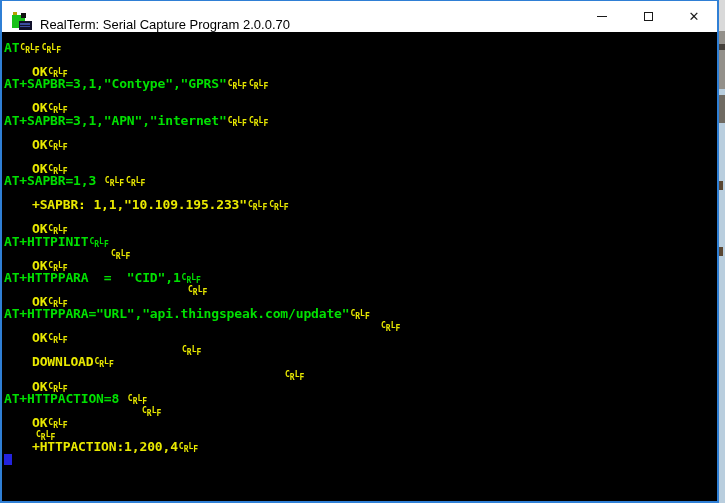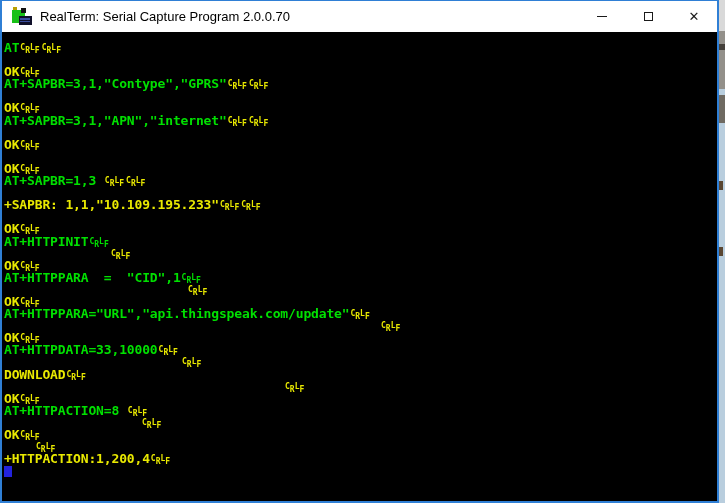--- a/index.html
+++ b/index.html
@@ -9,39 +9,39 @@
     -webkit-font-smoothing:none;
   }
   #window{
     position:absolute;left:0;top:0;width:719px;height:503px;box-sizing:border-box;
     border:1px solid var(--border);border-left-width:2px;border-right-width:2px;border-bottom-width:2px;
     background:#000;display:flex;flex-direction:column;
   }
   
   #titlebar{
     flex:0 0 31px;height:31px;background:var(--titlebar);
-    display:flex;align-items:center;user-select:none;
+    display:flex;align-items:flex-end;user-select:none;
   }
   #app-icon{width:20px;height:20px;margin:0 8px 0 10px;flex:0 0 auto;}
   #window-title{font-size:13px;color:#000;white-space:nowrap;}
   #caption-buttons{margin-left:auto;display:flex;height:31px;}
   .caption-btn{width:46px;height:31px;display:flex;align-items:center;justify-content:center;background:transparent;border:0;padding:0;cursor:default;}
   .glyph-min{width:10px;height:0;border-top:1px solid #1a1a1a;}
   .glyph-max{width:9px;height:9px;border:1px solid #1a1a1a;box-sizing:border-box;background:transparent;}
   .glyph-close{font-size:13px;line-height:1;color:#1a1a1a;font-family:"DejaVu Sans",sans-serif;}
   
   #terminal{
     flex:1 1 auto;background:var(--bg);overflow:hidden;
     padding:10px 12px 0 2px;
     font-family:"DejaVu Sans Mono",monospace;font-weight:bold;font-size:13px;
     letter-spacing:-0.15px;
   }
   .line{height:12.1px;line-height:12.1px;white-space:pre;}
   .tx{color:var(--tx);}
-  .rx{color:var(--rx);}
+  .rx{color:var(--rx);margin-left:28px;}
   .crlf{display:inline-block;font-size:8px;letter-spacing:0;margin:0 1px;line-height:12.1px;}
   .crlf .hi{position:relative;top:-2px;}
   .crlf .lo{position:relative;top:1px;}
   .cursor{display:inline-block;width:8px;height:11px;background:var(--cursor);vertical-align:top;margin-top:1px;}
   
   #bg-sliver{position:absolute;right:0;top:0;width:6px;height:503px;background:#b9cede;}
   .sliver-frag{position:absolute;left:0;width:6px;}
   .frag-title{top:0;height:31px;background:#d9d9d9;}
   .frag-gray{top:31px;height:58px;background:#93908a;}
   .frag-mark1{top:44px;height:6px;background:#44403a;}
@@ -94,21 +94,20 @@
       <div class="line"><span class="rx">OK</span><span class="crlf rx"><span class="hi">C</span><span class="lo">R</span><span class="hi">L</span><span class="lo">F</span></span></div>
       <div class="line"><span class="tx">AT+HTTPINIT</span><span class="crlf tx"><span class="hi">C</span><span class="lo">R</span><span class="hi">L</span><span class="lo">F</span></span></div>
       <div class="line" style="margin-left: 106px;"><span class="crlf rx"><span class="hi">C</span><span class="lo">R</span><span class="hi">L</span><span class="lo">F</span></span></div>
       <div class="line"><span class="rx">OK</span><span class="crlf rx"><span class="hi">C</span><span class="lo">R</span><span class="hi">L</span><span class="lo">F</span></span></div>
       <div class="line"><span class="tx">AT+HTTPPARA  =  "CID",1</span><span class="crlf tx"><span class="hi">C</span><span class="lo">R</span><span class="hi">L</span><span class="lo">F</span></span></div>
       <div class="line" style="margin-left: 183px;"><span class="crlf rx"><span class="hi">C</span><span class="lo">R</span><span class="hi">L</span><span class="lo">F</span></span></div>
       <div class="line"><span class="rx">OK</span><span class="crlf rx"><span class="hi">C</span><span class="lo">R</span><span class="hi">L</span><span class="lo">F</span></span></div>
       <div class="line"><span class="tx">AT+HTTPPARA="URL","api.thingspeak.com/update"</span><span class="crlf rx"><span class="hi">C</span><span class="lo">R</span><span class="hi">L</span><span class="lo">F</span></span></div>
       <div class="line" style="margin-left: 376px;"><span class="crlf rx"><span class="hi">C</span><span class="lo">R</span><span class="hi">L</span><span class="lo">F</span></span></div>
       <div class="line"><span class="rx">OK</span><span class="crlf rx"><span class="hi">C</span><span class="lo">R</span><span class="hi">L</span><span class="lo">F</span></span></div>
-      <div class="line"><span class="tx">AT+HTTPDATA=33,10000</span><span class="crlf rx"><span class="hi">C</span><span class="lo">R</span><span class="hi">L</span><span class="lo">F</span></span></div>
       <div class="line" style="margin-left: 177px;"><span class="crlf rx"><span class="hi">C</span><span class="lo">R</span><span class="hi">L</span><span class="lo">F</span></span></div>
       <div class="line"><span class="rx">DOWNLOAD</span><span class="crlf rx"><span class="hi">C</span><span class="lo">R</span><span class="hi">L</span><span class="lo">F</span></span></div>
       <div class="line" style="margin-left: 280px;"><span class="crlf rx"><span class="hi">C</span><span class="lo">R</span><span class="hi">L</span><span class="lo">F</span></span></div>
       <div class="line"><span class="rx">OK</span><span class="crlf rx"><span class="hi">C</span><span class="lo">R</span><span class="hi">L</span><span class="lo">F</span></span></div>
       <div class="line"><span class="tx">AT+HTTPACTION=8 </span><span class="crlf rx"><span class="hi">C</span><span class="lo">R</span><span class="hi">L</span><span class="lo">F</span></span></div>
       <div class="line" style="margin-left: 137px;"><span class="crlf rx"><span class="hi">C</span><span class="lo">R</span><span class="hi">L</span><span class="lo">F</span></span></div>
       <div class="line"><span class="rx">OK</span><span class="crlf rx"><span class="hi">C</span><span class="lo">R</span><span class="hi">L</span><span class="lo">F</span></span></div>
       <div class="line" style="margin-left: 31px;"><span class="crlf rx"><span class="hi">C</span><span class="lo">R</span><span class="hi">L</span><span class="lo">F</span></span></div>
       <div class="line"><span class="rx">+HTTPACTION:1,200,4</span><span class="crlf rx"><span class="hi">C</span><span class="lo">R</span><span class="hi">L</span><span class="lo">F</span></span></div>
       <div class="line"><span class="cursor"></span></div>

